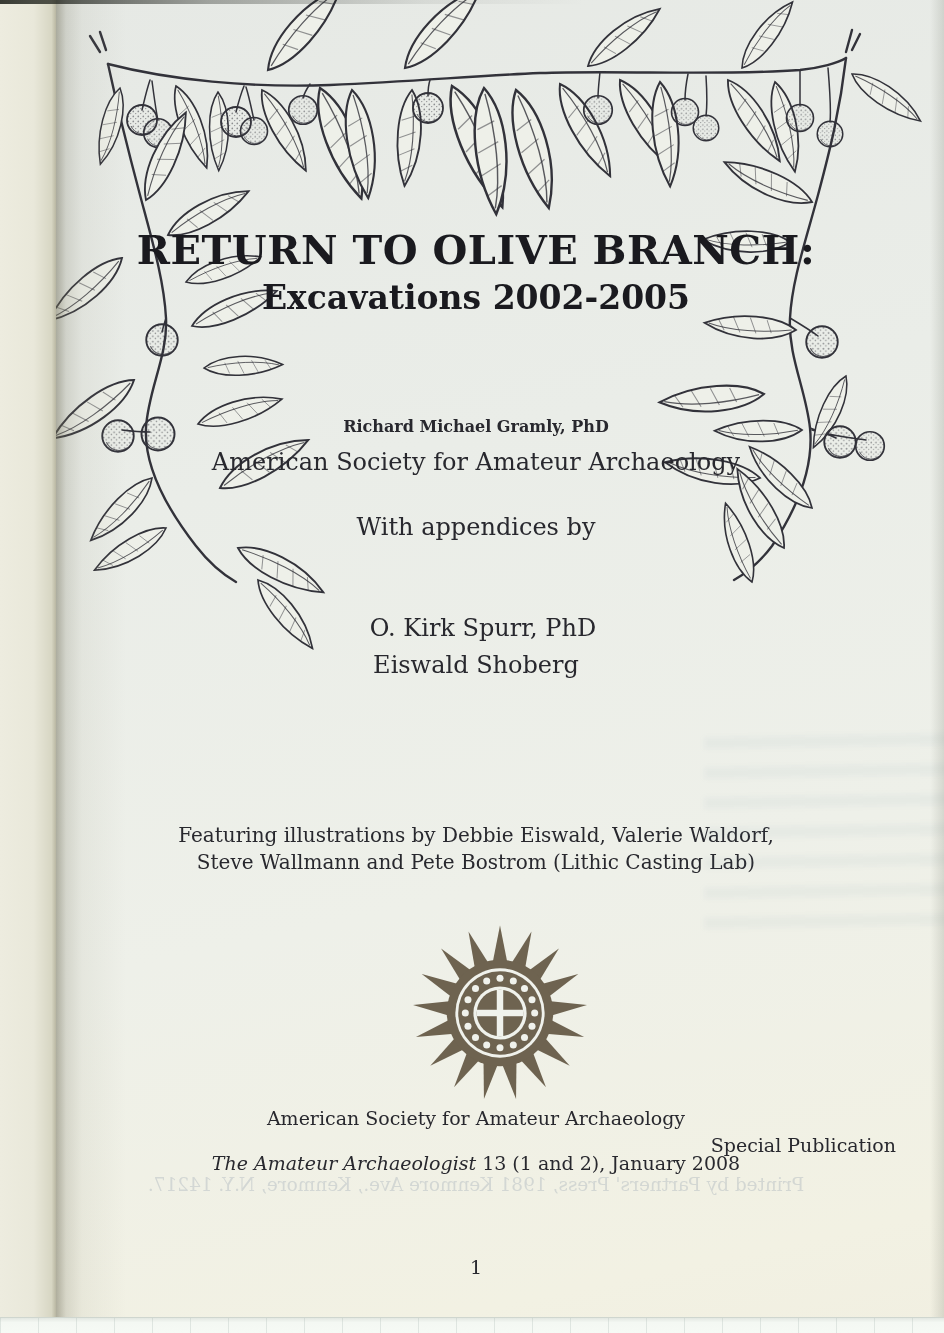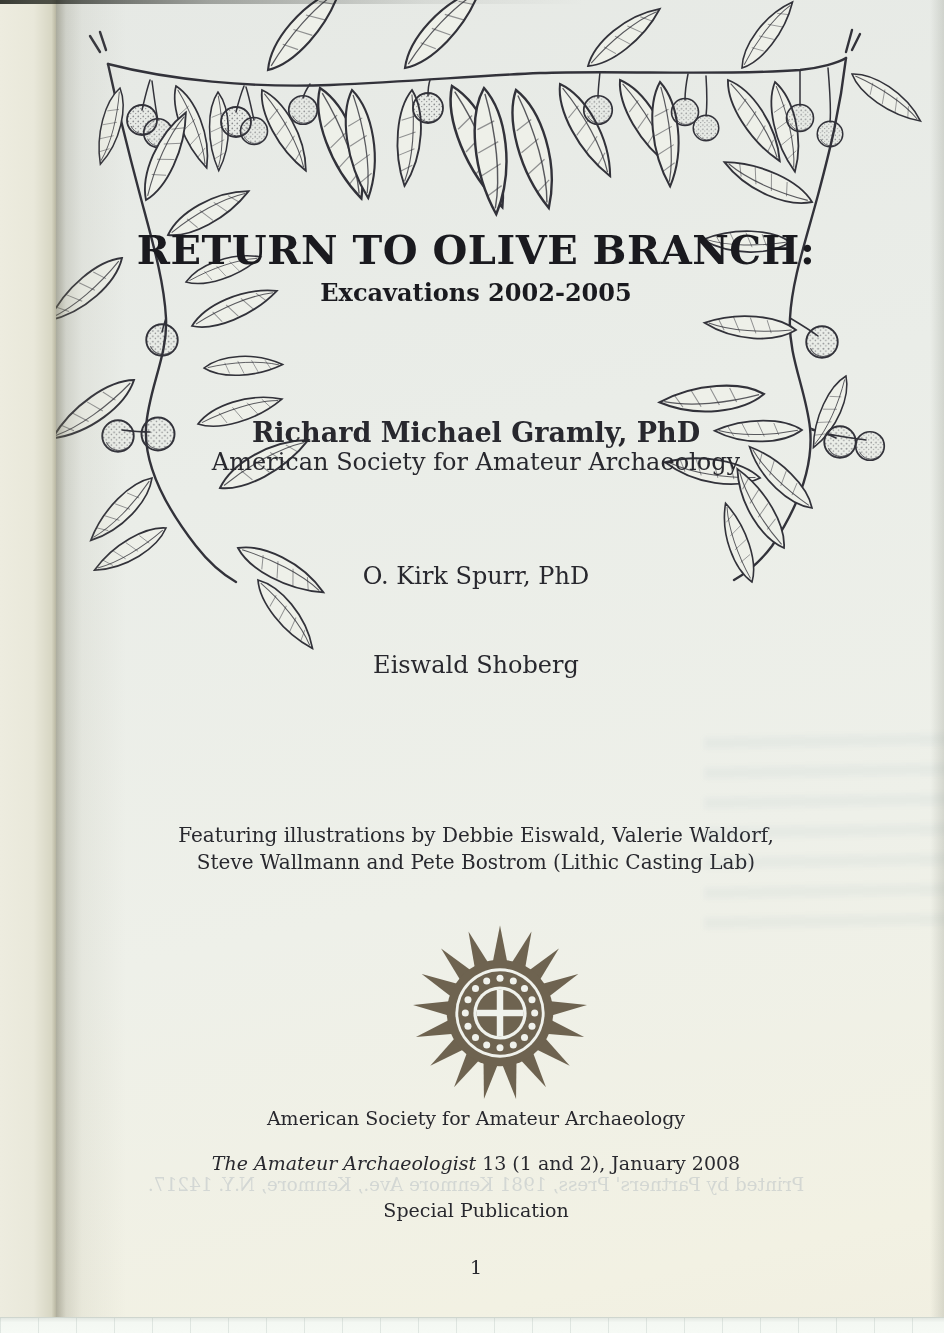--- a/index.html
+++ b/index.html
@@ -43,34 +43,34 @@
     position:absolute;left:0;right:0;bottom:0;height:15px;
     background:
       repeating-linear-gradient(90deg,rgba(165,180,175,.28) 0 1px,rgba(0,0,0,0) 1px 38px),
       linear-gradient(180deg,#e3e8e2 0%,#f4f8f3 30%,#f6faf5 100%);
     border-top:1px solid #cfd6cf;
   }
   
   .content{position:absolute;left:56px;top:0;width:840px;height:1333px;}
   .line{position:absolute;left:0;width:100%;text-align:center;line-height:1;white-space:nowrap;}
   .title1{top:230px;font-size:40px;font-weight:700;letter-spacing:.5px;color:var(--title);}
-  .title2{top:281px;font-size:24px;font-weight:700;color:var(--title);}
-  .author{top:419px;font-size:27px;font-weight:700;color:var(--body);}
+  .title2{top:281px;font-size:33px;font-weight:700;color:var(--title);}
+  .author{top:419px;font-size:16px;font-weight:700;color:var(--body);}
   .mid{font-size:24px;color:var(--body);}
   .society{top:450px;}
   .appendices{top:515px;}
-  .spurr{top:564px;}
+  .spurr{top:616px;padding-left:7px;}
   .conj{top:617px;}
   .shoberg{top:653px;}
   .feat{font-size:20px;color:var(--body);}
   .feat1{top:825px;}
   .feat2{top:852px;}
   .imprint{font-size:19px;color:var(--body);}
   .imprint1{top:1109px;}
-  .imprint2{top:1201px;}
+  .imprint2{top:1136px;text-align:right;}
   .imprint3{top:1154px;}
   .imprint3 .it{font-style:italic;}
   .pagenum{top:1258px;font-size:19px;color:var(--body);}
   
   .bleed{
     top:1176px;font-size:18.5px;color:rgba(95,115,145,.20);
     transform:scaleX(-1);filter:blur(.4px);
   }
   .bleed2{
     position:absolute;right:-20px;top:735px;width:260px;height:200px;
@@ -195,20 +195,21 @@
       <use href="#olive" transform="translate(822,342) scale(1.05)"></use>
       <use href="#olive" transform="translate(840,442) scale(1.05)"></use>
       <use href="#olive" transform="translate(870,446) scale(.95)"></use>
     </svg>
 
     <div class="content">
       <div class="line title1">RETURN TO OLIVE BRANCH:</div>
       <div class="line title2">Excavations 2002-2005</div>
       <div class="line author">Richard Michael Gramly, PhD</div>
       <div class="line mid society">American Society for Amateur Archaeology</div>
+      <div class="line mid appendices">With appendices by</div>
       <div class="line mid spurr">O. Kirk Spurr, PhD</div>
       <div class="line mid shoberg">Eiswald Shoberg</div>
       <div class="line feat feat1">Featuring illustrations by Debbie Eiswald, Valerie Waldorf,</div>
       <div class="line feat feat2">Steve Wallmann and Pete Bostrom (Lithic Casting Lab)</div>
 
       <svg class="logo-svg" width="190" height="190" viewBox="-100 -100 200 200" aria-hidden="true" style="left:349px;">
         <g class="rays">
             <polygon points="-8.5,-49.3 0.0,-92.0 8.5,-49.3"></polygon>
             <polygon points="9.9,-49.0 33.2,-85.8 25.7,-42.9"></polygon>
             <polygon points="26.9,-42.1 62.0,-68.0 39.5,-30.7"></polygon>

